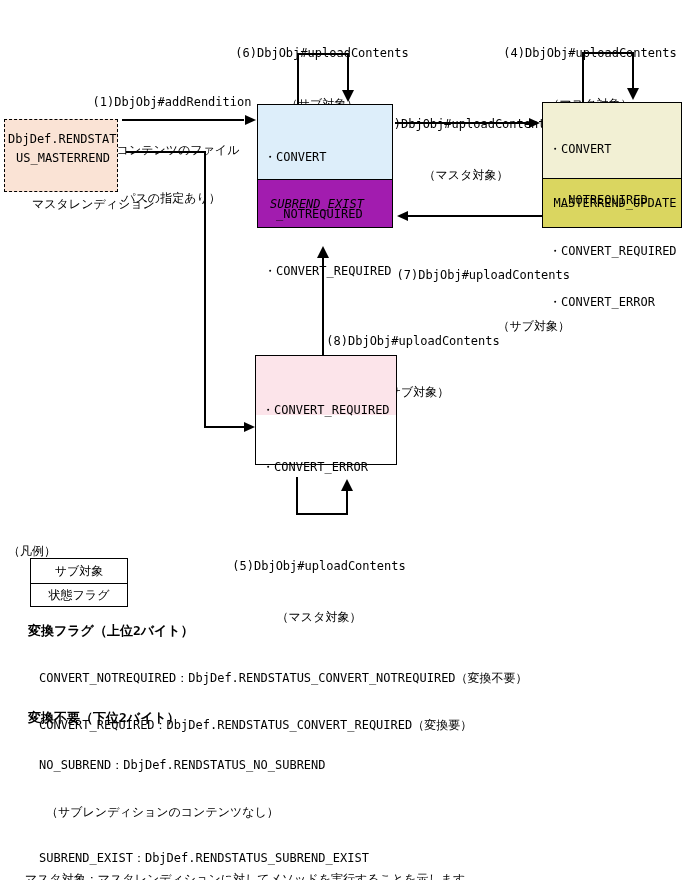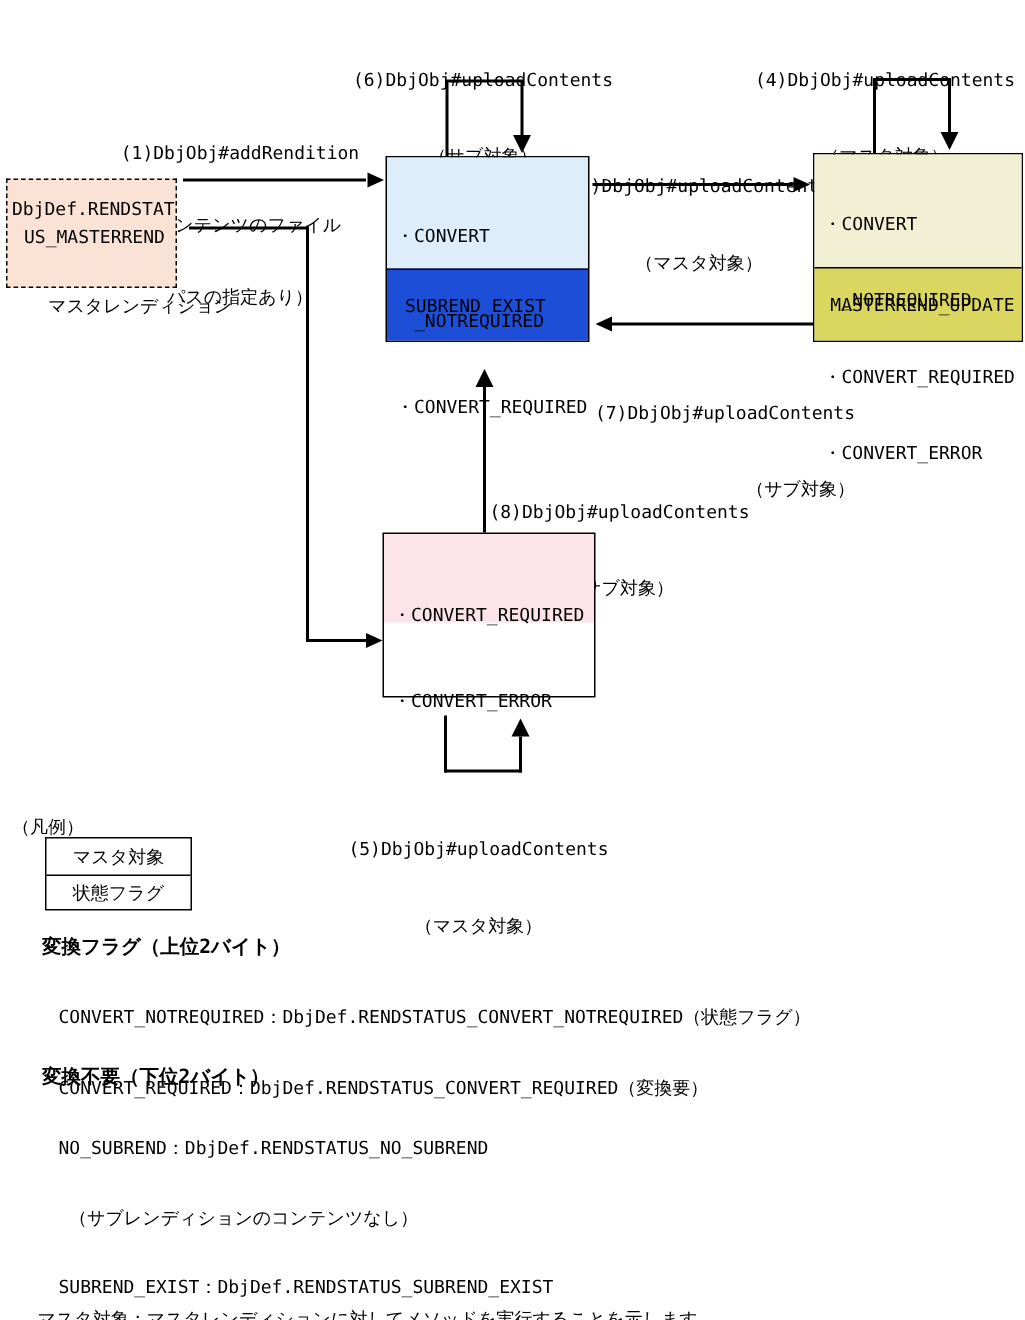--- a/index.html
+++ b/index.html
@@ -9,21 +9,21 @@
     font-size:12px;color:#000;overflow:hidden;
   }
   .abs{position:absolute;}
   
   .state-box{position:absolute;box-sizing:border-box;border:1px solid #000;}
   .state-box .top{box-sizing:border-box;padding-left:6px;white-space:pre;}
   .state-box .bottom{box-sizing:border-box;border-top:1px solid #000;display:flex;align-items:center;padding-left:12px;}
   .line{white-space:pre;}
   .cont{padding-left:12px;}
   .box-blue .top{background:#DDEEFA;}
-  .box-blue .bottom{background:#1d4ed8;}
+  .box-blue .bottom{background:#a21caf;font-style:italic;}
   .box-yellow .top{background:#F2F0D4;}
   .box-yellow .bottom{background:#DAD660;justify-content:center;}
   .box-pink .top{background:#FCE4EA;}
   .box-pink .bottom{background:#F8AAB3;}
   
   .master-box{
     position:absolute;left:4px;top:119px;width:114px;height:73px;
     box-sizing:border-box;border:1px dashed #000;background:#FAE3D5;
     padding:10px 0 0 3px;line-height:19px;
   }
@@ -50,21 +50,21 @@
   .note-items-state .line{line-height:18.7px;}
   .note-items-state .line:nth-child(even){padding-left:7px;}
   .footer-notes{position:absolute;left:25px;top:842px;white-space:pre;}
   .footer-notes .line{line-height:18px;}
 </style>
 </head>
 <body>
 
 <div id="canvas">
 
-  <div class="label label3 abs" style="left:60px;top:62px;width:200px;">
+  <div class="label label3 abs" style="left:72px;top:62px;width:200px;">
     <div class="line">(1)DbjObj#addRendition</div>
     <div class="line">（コンテンツのファイル</div>
     <div class="line">パスの指定あり）</div>
   </div>
   <div class="label abs" style="left:366px;top:82px;width:200px;">
     <div class="line">(3)DbjObj#uploadContents</div>
     <div class="line">（マスタ対象）</div>
   </div>
   <div class="label abs" style="left:490px;top:11px;width:200px;">
     <div class="line">(4)DbjObj#uploadContents</div>
@@ -150,27 +150,27 @@
   <div class="vline" style="left:322px;top:256px;height:99px;"></div>
   <div class="head-up" style="left:317px;top:246px;"></div>
 
   <div class="vline" style="left:296px;top:477px;height:38px;"></div>
   <div class="hline" style="left:296px;top:513px;width:52px;"></div>
   <div class="vline" style="left:346px;top:491px;height:24px;"></div>
   <div class="head-up" style="left:341px;top:479px;"></div>
 
   <div class="legend-title">（凡例）</div>
   <div class="legend-box">
-    <div class="cell">マスタ対象</div>
+    <div class="cell">サブ対象</div>
     <div class="cell">状態フラグ</div>
   </div>
 
   <div class="note-heading" style="top:622px;">変換フラグ（上位2バイト）</div>
   <div class="note-items" style="top:641px;">
-    <div class="line">CONVERT_NOTREQUIRED：DbjDef.RENDSTATUS_CONVERT_NOTREQUIRED（状態フラグ）</div>
+    <div class="line">CONVERT_NOTREQUIRED：DbjDef.RENDSTATUS_CONVERT_NOTREQUIRED（変換不要）</div>
     <div class="line">CONVERT_REQUIRED：DbjDef.RENDSTATUS_CONVERT_REQUIRED（変換要）</div>
   </div>
 
   <div class="note-heading" style="top:709px;">変換不要（下位2バイト）</div>
   <div class="note-items note-items-state" style="top:728px;">
     <div class="line">NO_SUBREND：DbjDef.RENDSTATUS_NO_SUBREND</div>
     <div class="line">（サブレンディションのコンテンツなし）</div>
     <div class="line">SUBREND_EXIST：DbjDef.RENDSTATUS_SUBREND_EXIST</div>
     
     

